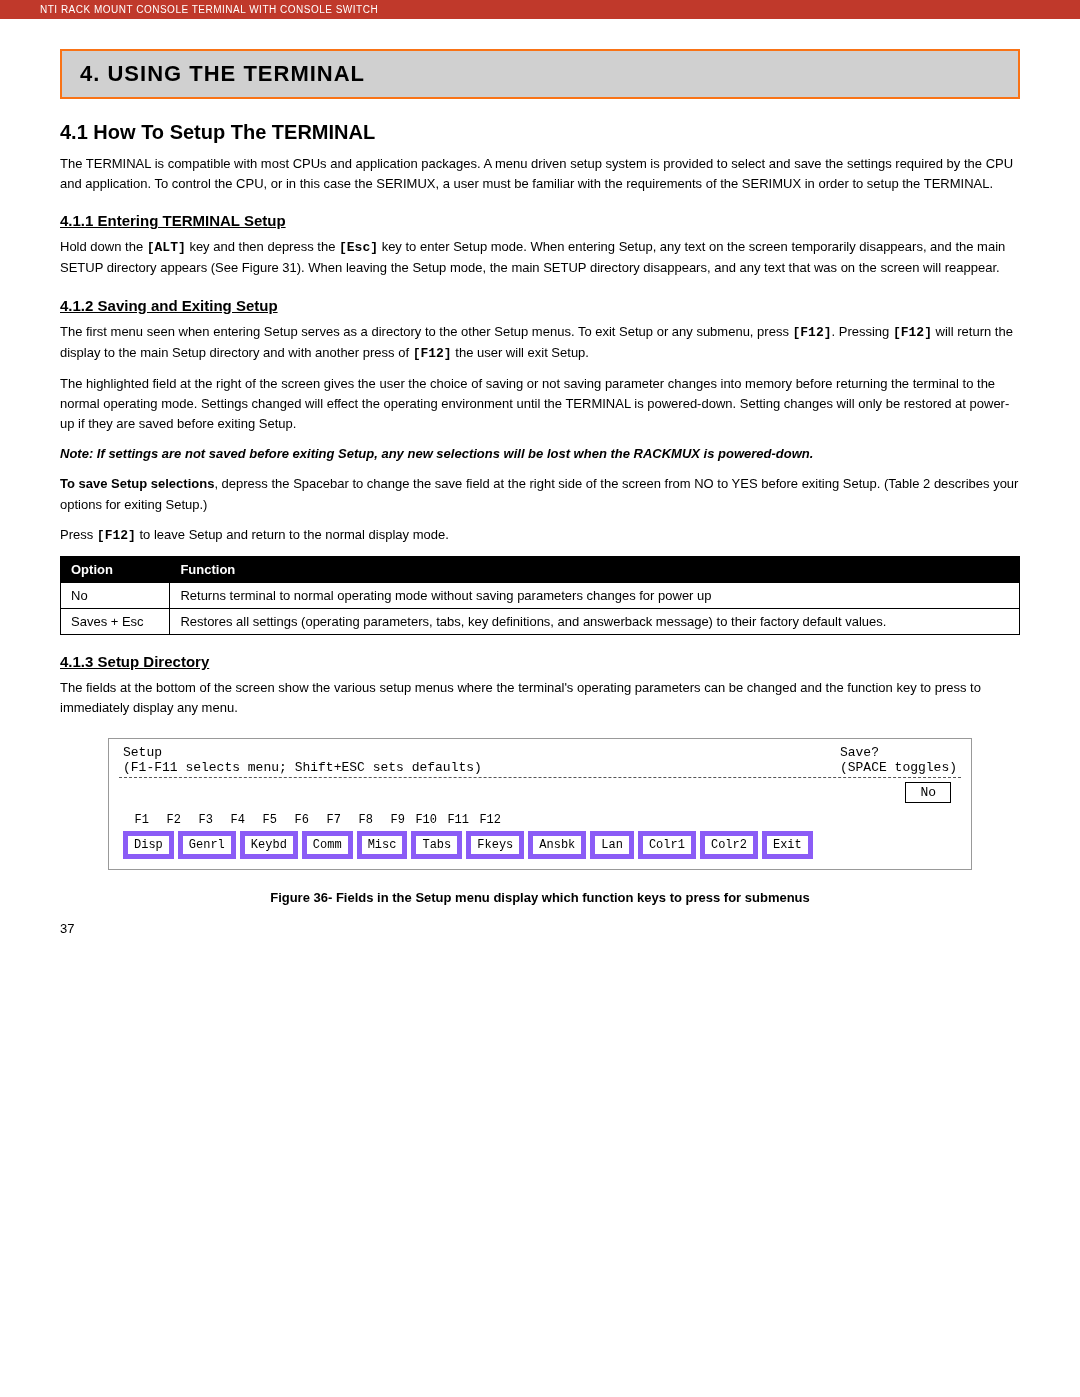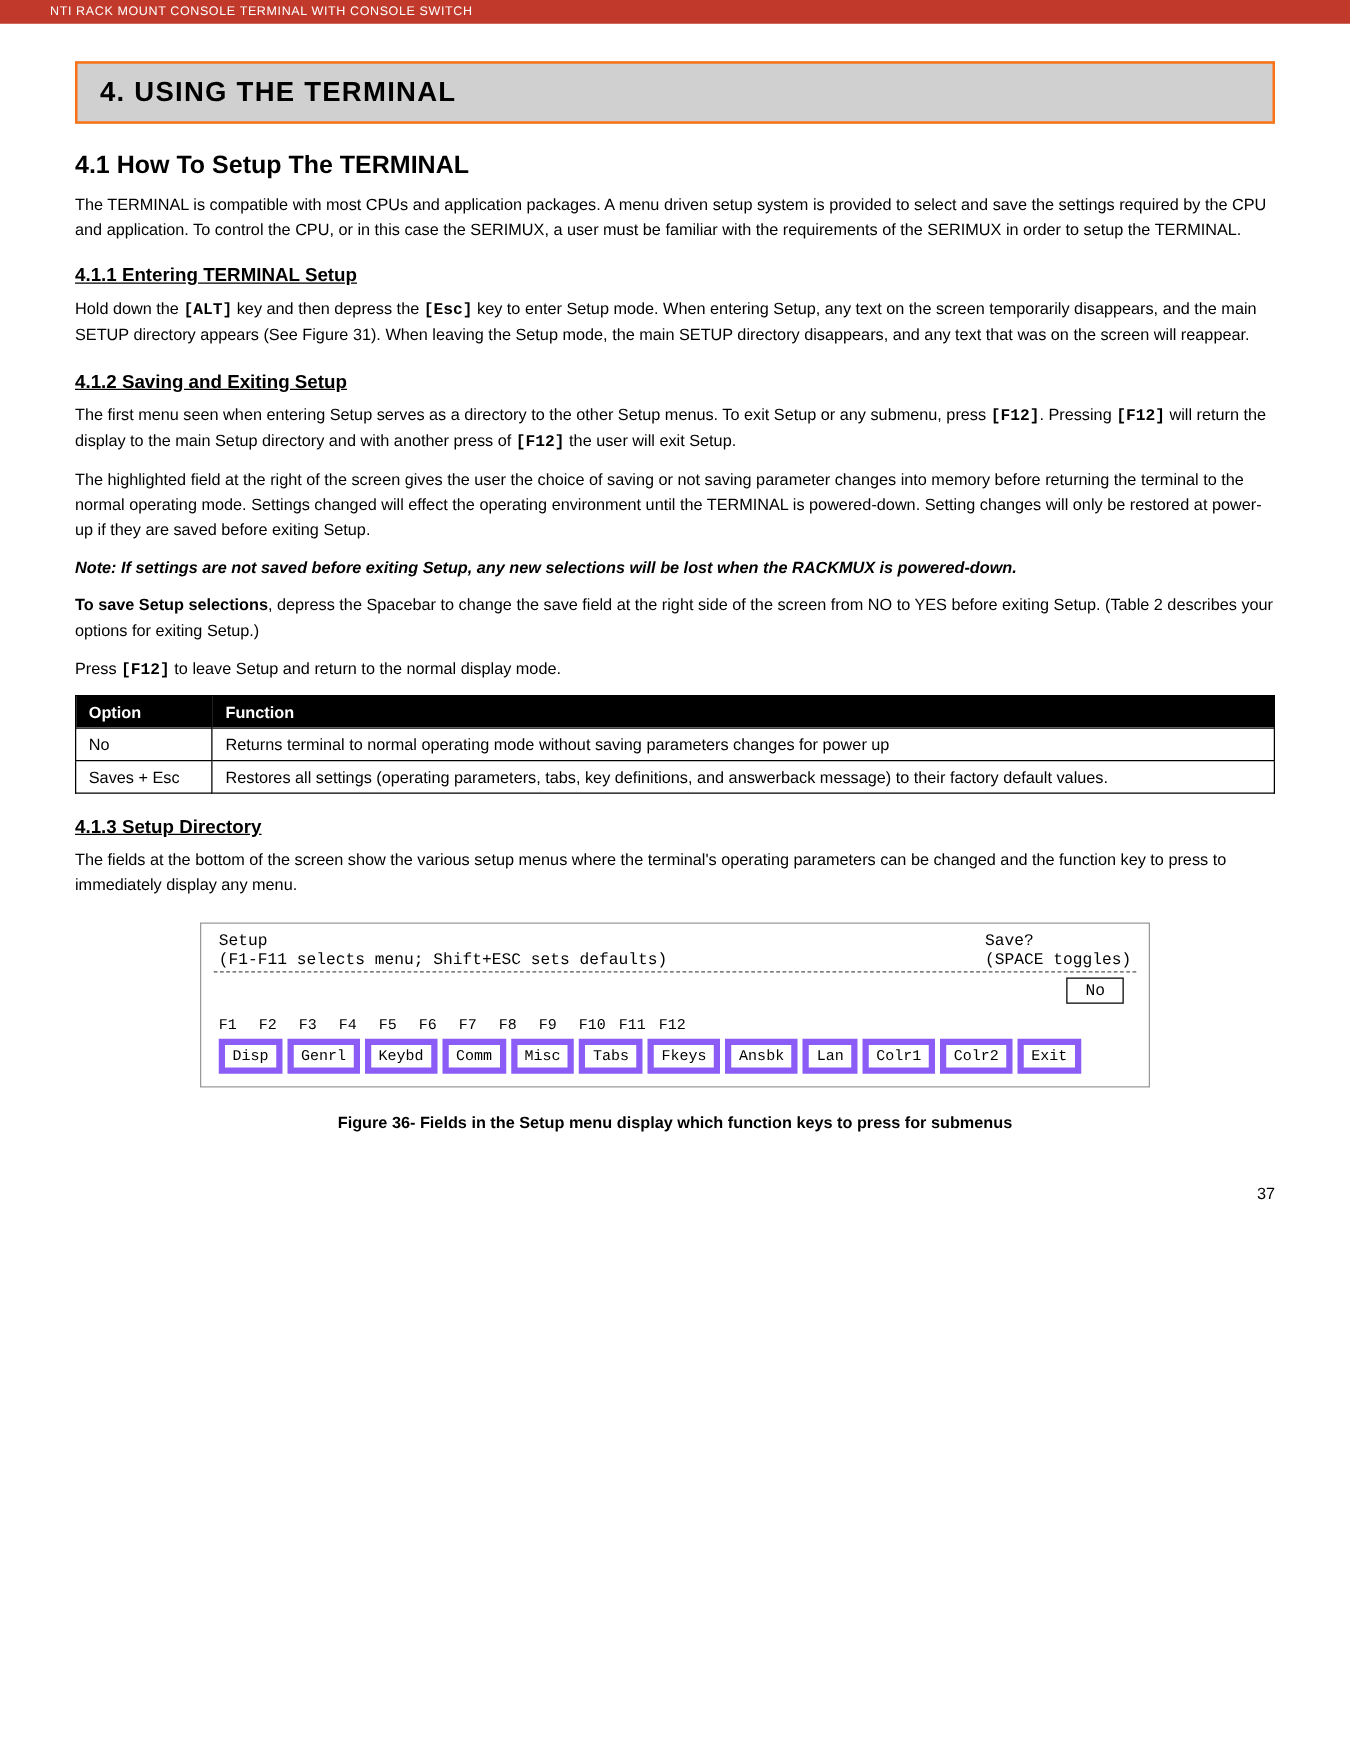--- a/index.html
+++ b/index.html
@@ -103,21 +103,21 @@
 
     .setup-table tbody td {
       padding: 5px 10px;
       border: 1px solid #000;
       vertical-align: top;
     }
 
     .terminal-display {
       border: 1px solid #999;
       margin: 20px auto;
-      width: 760px;
+      width: 864px;
       font-family: 'Courier New', Courier, monospace;
       font-size: 13px;
       background: #fff;
     }
 
     .terminal-top-row {
       display: flex;
       justify-content: space-between;
       padding: 6px 14px 2px 14px;
       font-size: 13px;
@@ -145,21 +145,21 @@
     .terminal-fkey-row {
       display: flex;
       padding: 4px 14px 2px 14px;
       gap: 6px;
       align-items: center;
       font-size: 13px;
     }
 
     .fkey-label {
       min-width: 26px;
-      text-align: left;
+      text-align: right;
       font-size: 12px;
     }
 
     .fkey-box {
       border: 5px solid #8b5cf6;
       padding: 2px 6px;
       font-size: 12px;
       background: #fff;
       min-width: 38px;
       text-align: center;
@@ -174,23 +174,23 @@
 
     .figure-caption {
       text-align: center;
       font-weight: bold;
       font-size: 13px;
       margin-top: 10px;
       margin-bottom: 14px;
     }
 
     .page-number {
-      text-align: right;
-      font-size: 13px;
-      margin-top: 42px;
+      text-align: left;
+      font-size: 13px;
+      margin-top: 16px;
       color: #000;
     }
 
     .inline-key {
       font-family: 'Courier New', Courier, monospace;
       font-weight: bold;
     }
   </style>
 </head>
 <body>

